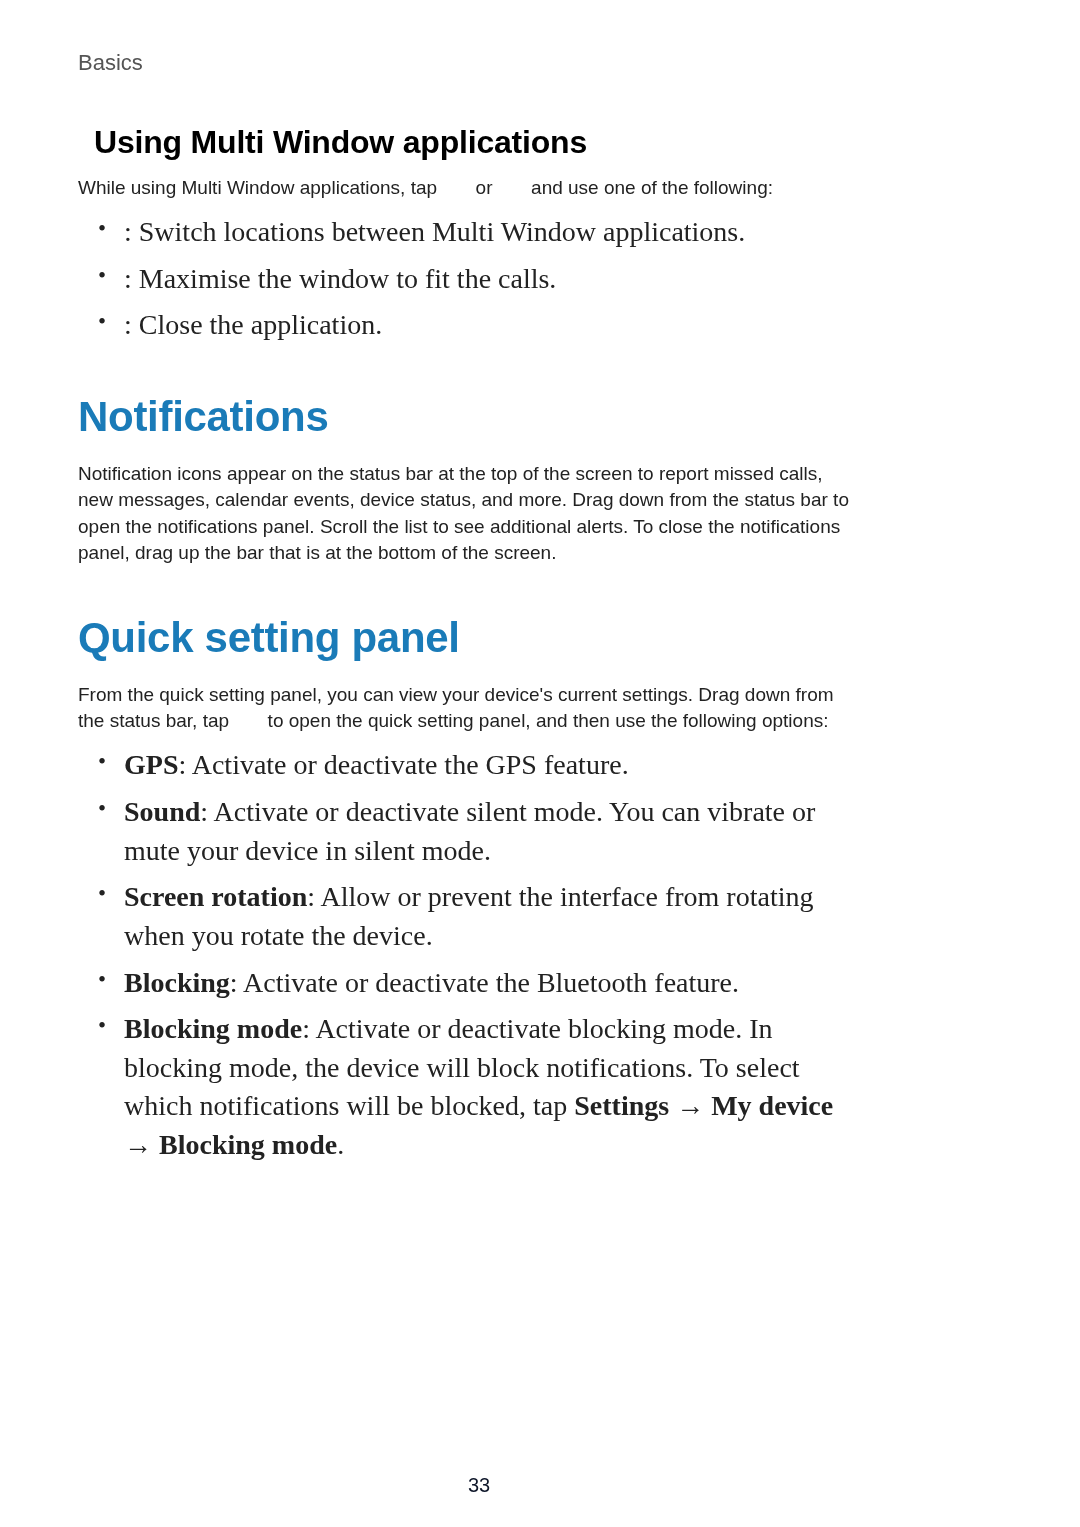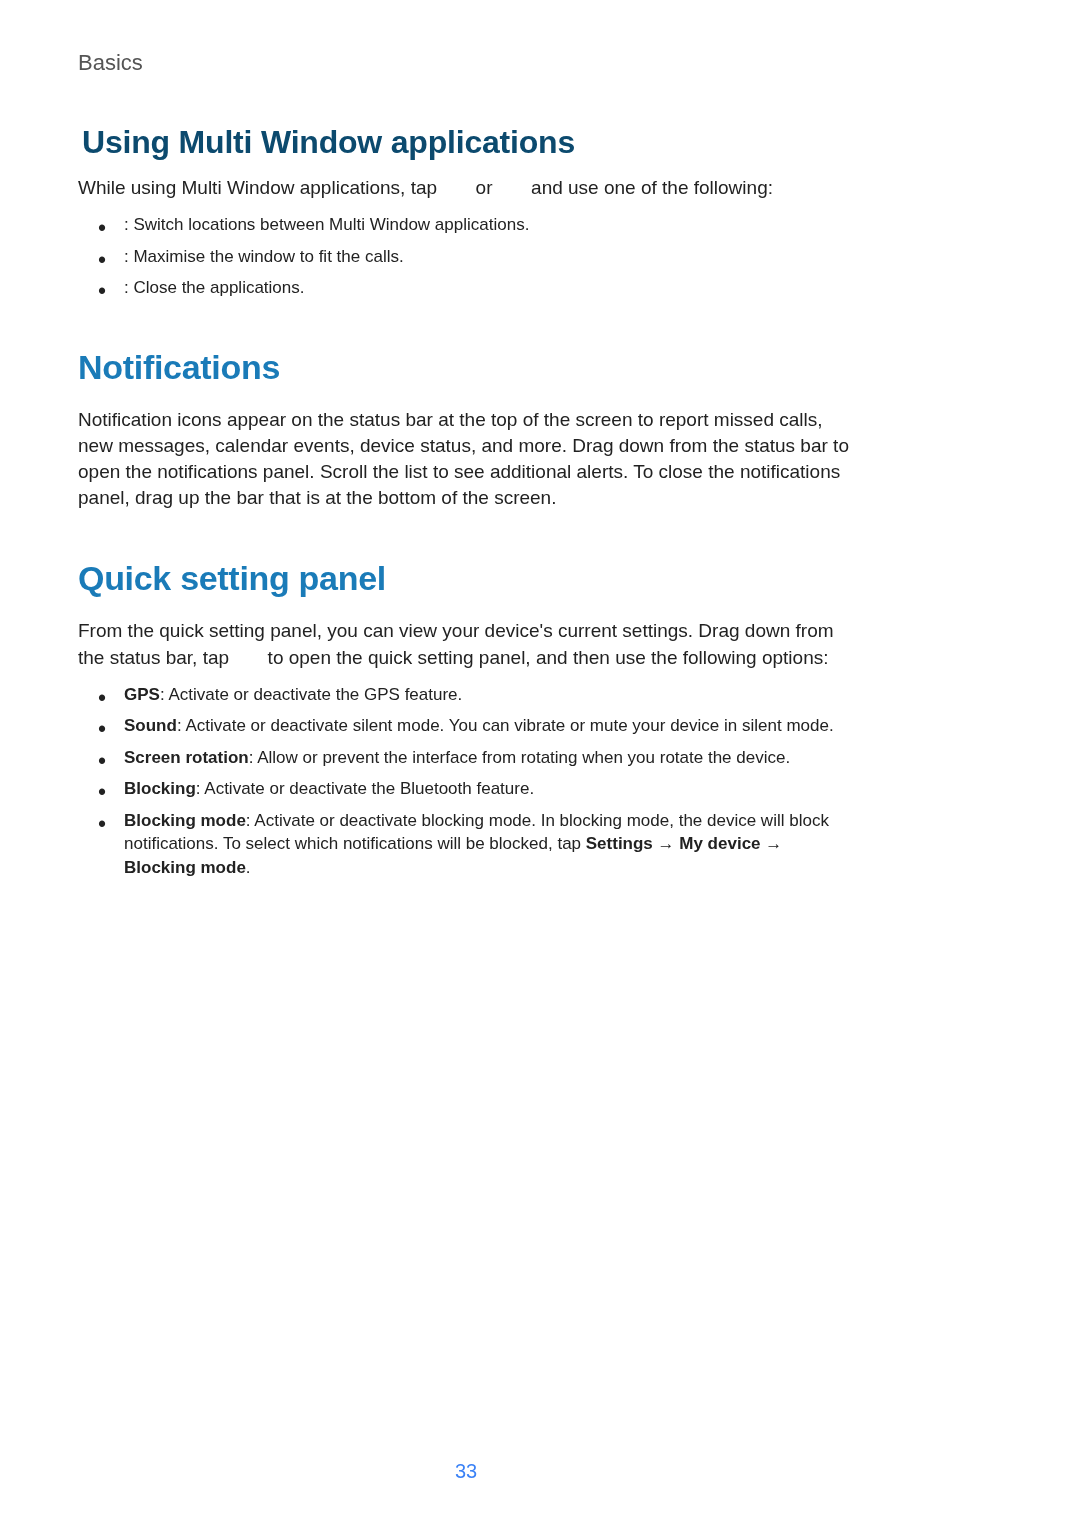--- a/index.html
+++ b/index.html
@@ -21,93 +21,95 @@
   }
   .breadcrumb {
     font-size: 22px;
     color: #555;
     margin-bottom: 48px;
     font-weight: 400;
   }
   h2.section-sub {
     font-size: 32px;
     font-weight: 600;
-    color: #0c4a6e;
-    margin: 0 0 14px 4px;
+    color: #000000;
+    margin: 0 0 14px 16px;
     letter-spacing: -0.2px;
   }
   h1.section-main {
-    font-size: 34px;
+    font-size: 42px;
     font-weight: 600;
     color: #1a7bb8;
     margin: 48px 0 20px 0;
     letter-spacing: -0.3px;
   }
   p.body {
     font-size: 19px;
     line-height: 1.38;
     color: #222;
     margin: 0 0 12px 0;
     font-weight: 400;
   }
   ul.bullets {
     list-style: none;
     padding: 0 0 0 16px;
     margin: 6px 0 0 0;
   }
   ul.bullets > li {
     position: relative;
     padding-left: 30px;
-    font-size: 17px;
+    font-size: 28px;
     line-height: 1.38;
     color: #222;
     margin-bottom: 8px;
+    font-family: Liberation Serif, serif;
   }
   ul.bullets > li::before {
     content: "•";
     position: absolute;
     left: 4px;
     top: 0;
     font-size: 23px;
     color: #222;
   }
   .icon-gap {
     display: inline-block;
     width: 28px;
   }
   .bold {
     font-weight: 700;
   }
   .page-number {
     position: absolute;
-    bottom: 44px;
+    bottom: 30px;
     left: 0;
     width: 100%;
     text-align: center;
     font-size: 20px;
-    color: #3b82f6;
+    color: #0f172a;
+    padding-left: 13px;
   }
 </style>
 </head>
 <body>
 
 <div class="page">
 
   <div class="breadcrumb">Basics</div>
 
   <h2 class="section-sub">Using Multi Window applications</h2>
 
   <p class="body">
     <span>While using Multi Window applications, tap </span><span class="icon-gap"></span><span> or </span><span class="icon-gap"></span><span> and use one of the following:</span>
   </p>
 
   <ul class="bullets">
     <li> : Switch locations between Multi Window applications.</li>
     <li>  : Maximise the window to fit the calls.</li>
-    <li> : Close the applications.</li>
+    <li> : Close the application.</li>
   </ul>
 
   <h1 class="section-main">Notifications</h1>
   <p class="body">Notification icons appear on the status bar at the top of the screen to report missed calls, new messages, calendar events, device status, and more. Drag down from the status bar to open the notifications panel. Scroll the list to see additional alerts. To close the notifications panel, drag up the bar that is at the bottom of the screen.</p>
 
   <h1 class="section-main">Quick setting panel</h1>
   <p class="body">
     <span>From the quick setting panel, you can view your device's current settings. Drag down from the status bar, tap </span><span class="icon-gap"></span><span> to open the quick setting panel, and then use the following options:</span>
   </p>
 

